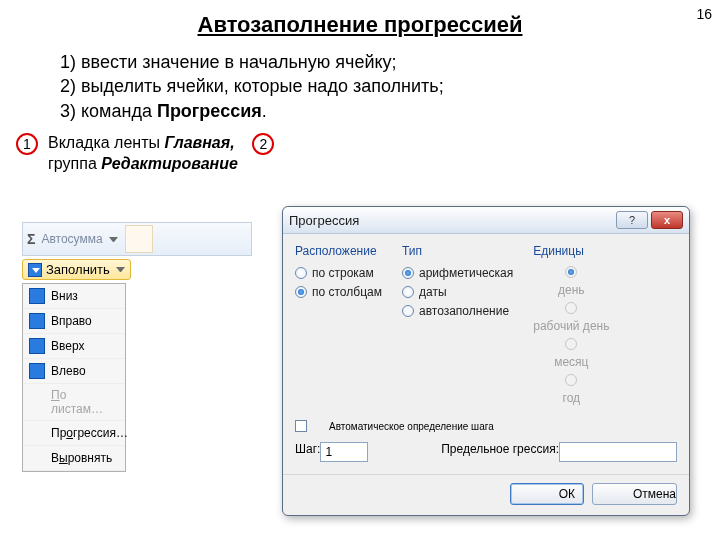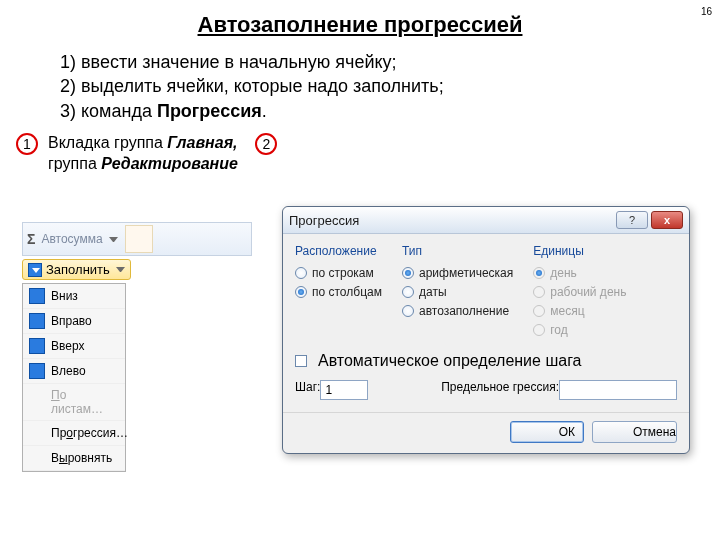--- a/index.html
+++ b/index.html
@@ -1,19 +1,19 @@
 <!DOCTYPE html>
 <html><head>
 <meta charset="utf-8">
 <style>
 * { box-sizing: border-box; margin: 0; padding: 0; }
 body { font-family: Arial, sans-serif; font-size: 13px; background: #fff; width: 720px; height: 540px; position: relative; }
 
 .page-title { text-align: center; font-size: 22px; font-weight: bold; padding: 12px 0 8px; text-decoration: underline; }
-.page-num { position: absolute; top: 6px; right: 8px; font-size: 10px; }
+.page-num { position: absolute; top: 6px; right: 8px; font-size: 14px; }
 
 .instructions { padding: 4px 16px 10px; font-size: 18px; line-height: 1.35; margin-left: 44px; }
 .instructions .bold { font-weight: bold; }
 
 .circle-badge { display: inline-block; width: 22px; height: 22px; border: 2px solid #d00; border-radius: 50%; text-align: center; line-height: 19px; font-size: 14px; margin-right: 4px; vertical-align: middle; }
 
 .row-labels { padding: 0 16px 6px; font-size: 16px; }
 .row-labels .bi { font-weight: bold; font-style: italic; }
 
 .ribbon { position: absolute; left: 22px; top: 222px; width: 230px; }
@@ -40,25 +40,25 @@
 .titlebar { background: linear-gradient(#fefefe,#d9e4f1); border-bottom: 1px solid #b8c6d8; border-radius: 6px 6px 0 0; padding: 4px 6px; display: flex; align-items: center; justify-content: space-between; }
 .titlebar .t { font-size: 13px; color: #1a1a1a; }
 .winbtns { display: flex; gap: 3px; }
 .winbtn { width: 32px; height: 18px; border-radius: 3px; border: 1px solid #8899b5; background: linear-gradient(#f4f7fb,#cfdceb); display: flex; align-items: center; justify-content: center; font-size: 11px; color: #333; }
 .winbtn.close { background: linear-gradient(#e98a82,#c1372b); color: #fff; font-weight: bold; border-color: #8b2a20; }
 
 .dlg-body { padding: 10px 12px 10px; }
 .cols { display: flex; gap: 20px; margin-bottom: 10px; }
 .col-title { color: #184a9a; font-size: 12px; margin-bottom: 8px; }
 .radio-row { display: flex; align-items: center; gap: 5px; font-size: 12px; margin: 5px 0; color: #222; }
-.radio-row.disabled { color: #a0a0a0; }
+.radio-row.disabled { color: #a0a0a0; flex-direction: column; }
 .radio { width: 12px; height: 12px; border: 1px solid #6b88ac; border-radius: 50%; background: radial-gradient(#fff,#e6eef8); display: inline-block; position: relative; flex-shrink: 0; }
 .radio.sel::after { content: ""; position: absolute; left: 2px; top: 2px; width: 6px; height: 6px; background: radial-gradient(#6cb0f0,#1766c6); border-radius: 50%; }
 .radio.disabled { border-color: #c5c5c5; background: #f2f2f2; }
-.check-row { display: flex; align-items: center; gap: 11px; font-size: 16px; margin: 4px 0 10px; }
+.check-row { display: flex; align-items: center; gap: 22px; font-size: 10px; margin: 4px 0 10px; }
 .checkbox { width: 12px; height: 12px; border: 1px solid #6b88ac; background: #fff; }
 
 .input-row { display: flex; font-size: 12px; margin-bottom: 12px; }
 .txtinput { border: 1px solid #8ea5c4; background: #fff; height: 20px; padding: 0 4px; font-size: 12px; }
 .txtinput.short { width: 48px; }
 .txtinput.long { width: 118px; }
 .sep { height: 1px; background: #d6d6d6; margin: 4px -12px 8px; }
 
 .btn-row { display: flex; justify-content: flex-end; gap: 8px; }
 .btn { min-width: 74px; height: 22px; border: 1px solid #8ea5c4; border-radius: 3px; background: linear-gradient(#fdfdfd,#e4e9f0); font-size: 12px; display: inline-flex; align-items: center; justify-content: center; padding-left: 40px; }
@@ -77,21 +77,21 @@
   <div>2) выделить ячейки, которые надо заполнить;</div>
   <div>
     <span>3) команда </span><span class="bold">Прогрессия</span><span>.</span>
   </div>
 </div>
 
 <div class="row-labels">
   <div class="row-labels-wrap">
     <span class="circle-badge">1</span>
     <span>
-      <span>Вкладка группа </span><span class="bi">Главная,</span>
+      <span>Вкладка ленты </span><span class="bi">Главная,</span>
       &nbsp;&nbsp;
       <span class="circle-badge">2</span>
       <br>
       <span>группа </span><span class="bi">Редактирование</span>
     </span>
   </div>
 </div>
 
 <div class="ribbon">
   <div class="ribbon-top">

